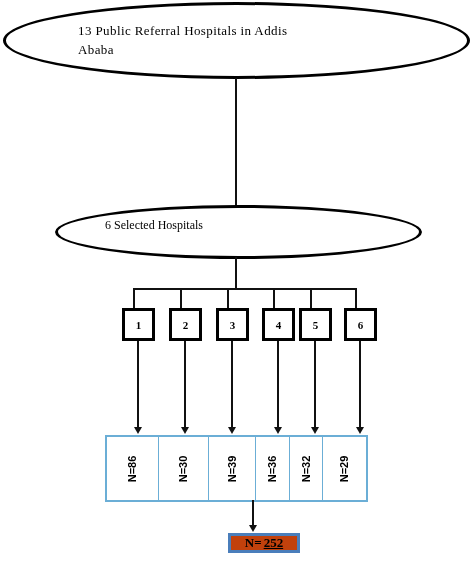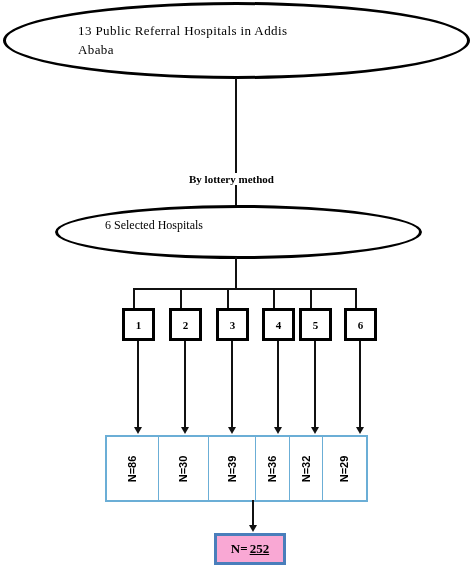--- a/index.html
+++ b/index.html
@@ -149,27 +149,27 @@
     white-space: nowrap;
     font-size: 11px;
     font-weight: bold;
     color: #000000;
     font-family: "Liberation Sans", sans-serif;
   }
 
   
   #total-box {
     position: absolute;
-    left: 214px;
+    left: 228px;
     top: 533px;
     width: 72px;
-    height: 32px;
+    height: 20px;
     box-sizing: border-box;
     border: 3px solid #4A7EBB;
-    background: #f9a8d4;
+    background: #c2410c;
     display: flex;
     align-items: center;
     justify-content: center;
   }
   #total-text {
     font-size: 13px;
     font-weight: bold;
     color: #000000;
   }
   #total-text .num {
@@ -180,21 +180,20 @@
 </head>
 <body>
 
 <div id="canvas">
 
   <div class="ellipse" id="ellipse-top"></div>
   <div class="ellipse-text" id="ellipse-top-text">13 Public  Referral  Hospitals  in Addis
 Ababa</div>
 
   <div class="vline" style="left:235px; top:78px; height:128px;"></div>
-  <div class="conn-label" id="label-lottery">By lottery method</div>
 
   <div class="ellipse" id="ellipse-mid"></div>
   <div class="ellipse-text" id="ellipse-mid-text">6 Selected Hospitals</div>
 
   <div class="vline" style="left:235px; top:257px; height:32px;"></div>
 
   <div class="hline" style="left:133px; top:288px; width:224px;"></div>
 
   <div class="vline" style="left:133px; top:288px; height:21px;"></div>
   <div class="vline" style="left:180px; top:288px; height:21px;"></div>

